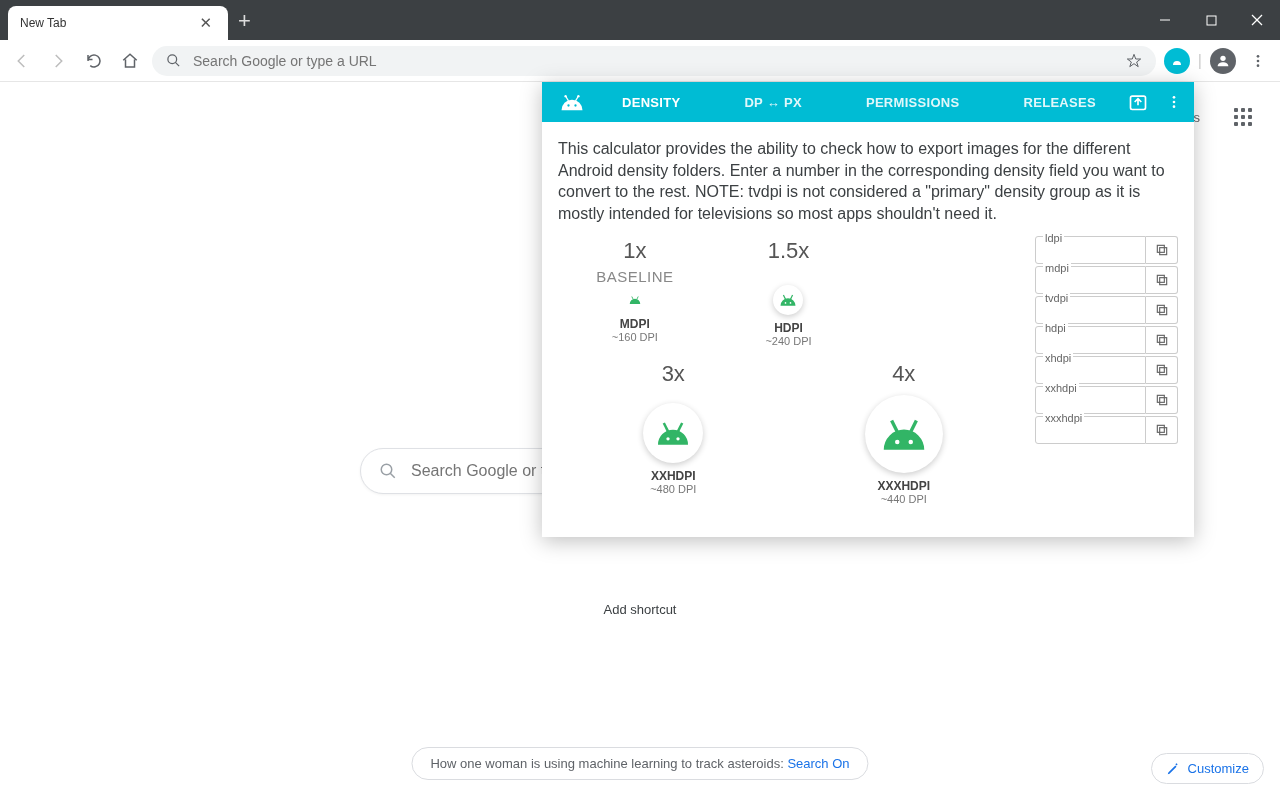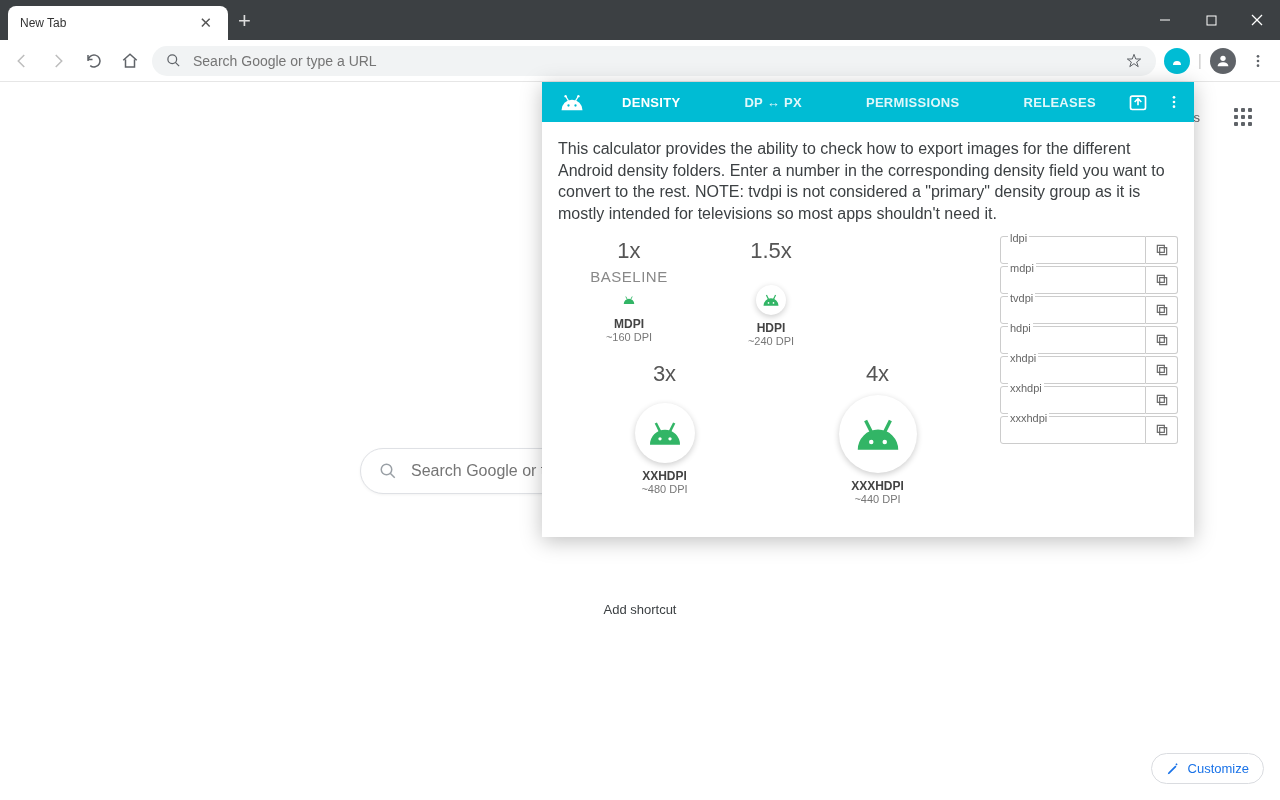--- a/index.html
+++ b/index.html
@@ -55,21 +55,21 @@
 .mult { font-size: 22px; color: #555; margin-bottom: 4px; }
 .baseline { font-size: 15px; color: #888; letter-spacing: 0.5px; margin-bottom: 4px; }
 .android-circle { display: inline-flex; align-items: center; justify-content: center; border-radius: 50%; box-shadow: 0 2px 6px rgba(0,0,0,0.2); background: #fff; }
 .sz-mdpi { width: 22px; height: 22px; box-shadow: none; }
 .sz-hdpi { width: 30px; height: 30px; }
 .sz-xhdpi { width: 40px; height: 40px; }
 .sz-xxhdpi { width: 60px; height: 60px; }
 .sz-xxxhdpi { width: 78px; height: 78px; }
 .dname { font-size: 12px; font-weight: 700; color: #444; margin-top: 6px; }
 .ddpi { font-size: 11px; color: #777; }
-.fields { width: 178px; display: flex; flex-direction: column; padding-top: 4px; }
+.fields { width: 143px; display: flex; flex-direction: column; padding-top: 4px; }
 .fieldrow { display: flex; align-items: flex-end; margin-bottom: 2px; }
 .fwrap { position: relative; flex: 1; }
 .flabel { position: absolute; top: -4px; left: 8px; font-size: 11px; color: #666; background: #fff; padding: 0 2px; }
 .finput { width: 100%; height: 28px; border: 1px solid #ccc; border-radius: 3px; padding: 0 6px; outline: none; }
 .copybtn { width: 32px; height: 28px; border: 1px solid #ccc; border-left: none; border-radius: 0 3px 3px 0; display: flex; align-items: center; justify-content: center; cursor: pointer; background: #fff; }
 .fwrap .finput { border-radius: 3px 0 0 3px; }
 
 svg { display: block; }
 </style>
 </head>
@@ -176,20 +176,23 @@
         <circle cx="10" cy="10" r="7" fill="none" stroke="#9aa0a6" stroke-width="2"></circle>
         <line x1="15" y1="15" x2="21" y2="21" stroke="#9aa0a6" stroke-width="2"></line>
       </svg>
     <input placeholder="Search Google or type a URL" style="">
   </div>
 
   <div class="shortcut-area">
     <span>Add shortcut</span>
   </div>
 
+  <div class="promo">
+    <span>How one woman is using machine learning to track asteroids: </span><a href="#">Search On</a>
+  </div>
 
   <div class="customize">
     <svg width="14" height="14" viewBox="0 0 24 24">
         <path d="M3 21l3-1 12-12-2-2L4 18l-1 3zM16 4l2-2 2 2-2 2-2-2z" fill="#1a73e8"></path>
       </svg>
     <span>Customize</span>
   </div>
 
   <div class="popup">
     <div class="popup-toolbar">

